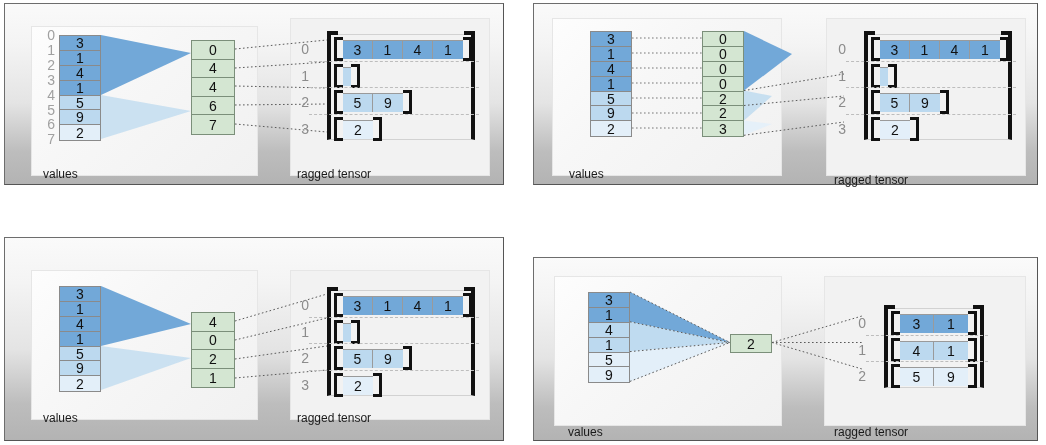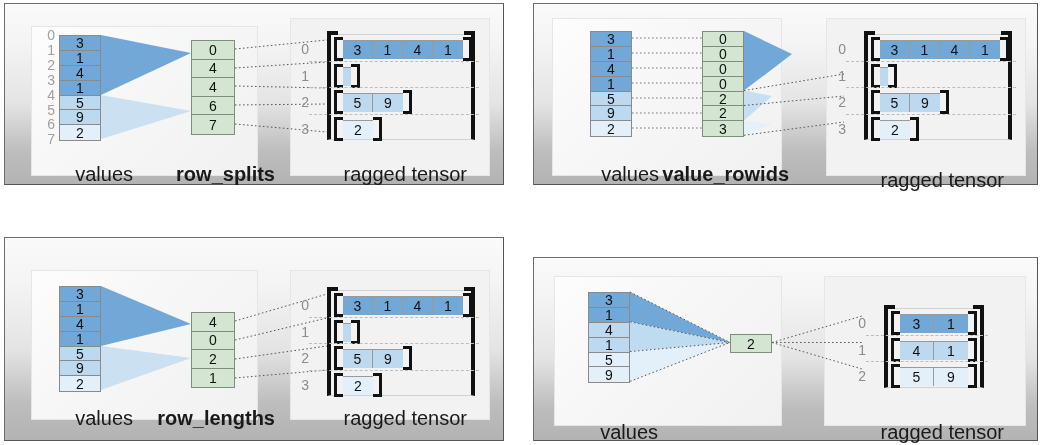--- a/index.html
+++ b/index.html
@@ -33,24 +33,24 @@
   .card {
     position: absolute;
     background: #f2f2f2;
     border: 1px solid #e6e6e6;
   }
   .card.left  { background: linear-gradient(135deg,#fdfdfd 0%, #f7f7f7 40%, #f1f1f1 100%); }
   .card.right { background: #f2f2f2; }
 
   .card-label {
     position: absolute;
-    font-size: 20px;
+    font-size: 12px;
     color: #1a1a1a;
     white-space: pre;
-    text-align: right;
+    text-align: left;
     line-height: 17px;
   }
   .card-label.bold { font-weight: bold; }
 
   
   .colstack {
     position: absolute;
     border: 1px solid #8a8a8a;
   }
   .cell {
@@ -266,21 +266,20 @@
               <div class="rt-cell" style="width: 30px; height: 18px; background: rgb(227, 239, 249);">2</div>
             </div>
             <span class="sb r">
               <i class="t"></i>
               <i class="b"></i>
               <u></u>
             </span>
           </div>
         </div>
         <div class="card-label" style="left: 38px; top: 162px; width: 90px;">values</div>
-        <div class="card-label bold" style="left: 90px; top: 162px; width: 180px;">row_splits</div>
         <div class="card-label" style="left: 292px; top: 162px; width: 170px;">ragged tensor</div>
       </div>
     </div>
     <div class="panel" style="left: 533px; top: 3px; width: 505px; height: 182px;">
       <div class="panel-inner">
         <div class="card left" style="left: 18px; top: 14px; width: 230px; height: 158px;"></div>
         <div class="card right" style="left: 292px; top: 14px; width: 200px; height: 158px;"></div>
         <svg class="ov" width="505" height="182">
           <polygon points="210,27 258,50 210,86.6" fill="#72a8d8"></polygon>
           <polygon points="210,86.6 238,92 210,116.4" fill="#bcd9ef" opacity="0.8"></polygon>
@@ -382,21 +381,20 @@
               <div class="rt-cell" style="width: 30px; height: 18px; background: rgb(227, 239, 249);">2</div>
             </div>
             <span class="sb r">
               <i class="t"></i>
               <i class="b"></i>
               <u></u>
             </span>
           </div>
         </div>
         <div class="card-label" style="left: 35px; top: 162px; width: 90px;">values</div>
-        <div class="card-label bold" style="left: 75px; top: 162px; width: 180px;">value_rowids</div>
         <div class="card-label" style="left: 300px; top: 168px; width: 170px;">ragged tensor</div>
       </div>
     </div>
     <div class="panel" style="left: 4px; top: 237px; width: 500px; height: 204px;">
       <div class="panel-inner">
         <div class="card left" style="left: 26px; top: 32px; width: 227px; height: 150px;"></div>
         <div class="card right" style="left: 285px; top: 32px; width: 200px; height: 150px;"></div>
         <svg class="ov" width="500" height="204">
           <polygon points="96,48 186,86 96,108" fill="#72a8d8"></polygon>
           <polygon points="96,108 186,120 96,152" fill="#bcd9ef" opacity="0.75"></polygon>
@@ -488,21 +486,20 @@
               <div class="rt-cell" style="width: 30px; height: 18px; background: rgb(227, 239, 249);">2</div>
             </div>
             <span class="sb r">
               <i class="t"></i>
               <i class="b"></i>
               <u></u>
             </span>
           </div>
         </div>
         <div class="card-label" style="left: 38px; top: 172px; width: 90px;">values</div>
-        <div class="card-label bold" style="left: 90px; top: 172px; width: 180px;">row_lengths</div>
         <div class="card-label" style="left: 292px; top: 172px; width: 170px;">ragged tensor</div>
       </div>
     </div>
     <div class="panel" style="left: 533px; top: 257px; width: 505px; height: 184px;">
       <div class="panel-inner">
         <div class="card left" style="left: 20px; top: 18px; width: 228px; height: 150px;"></div>
         <div class="card right" style="left: 290px; top: 18px; width: 202px; height: 150px;"></div>
         <svg class="ov" width="505" height="184">
           <polygon points="96,34 196,84.5 96,63.8" fill="#72a8d8"></polygon>
           <polygon points="96,63.8 196,84.5 96,93.6" fill="#bcd9ef" opacity="0.95"></polygon>

